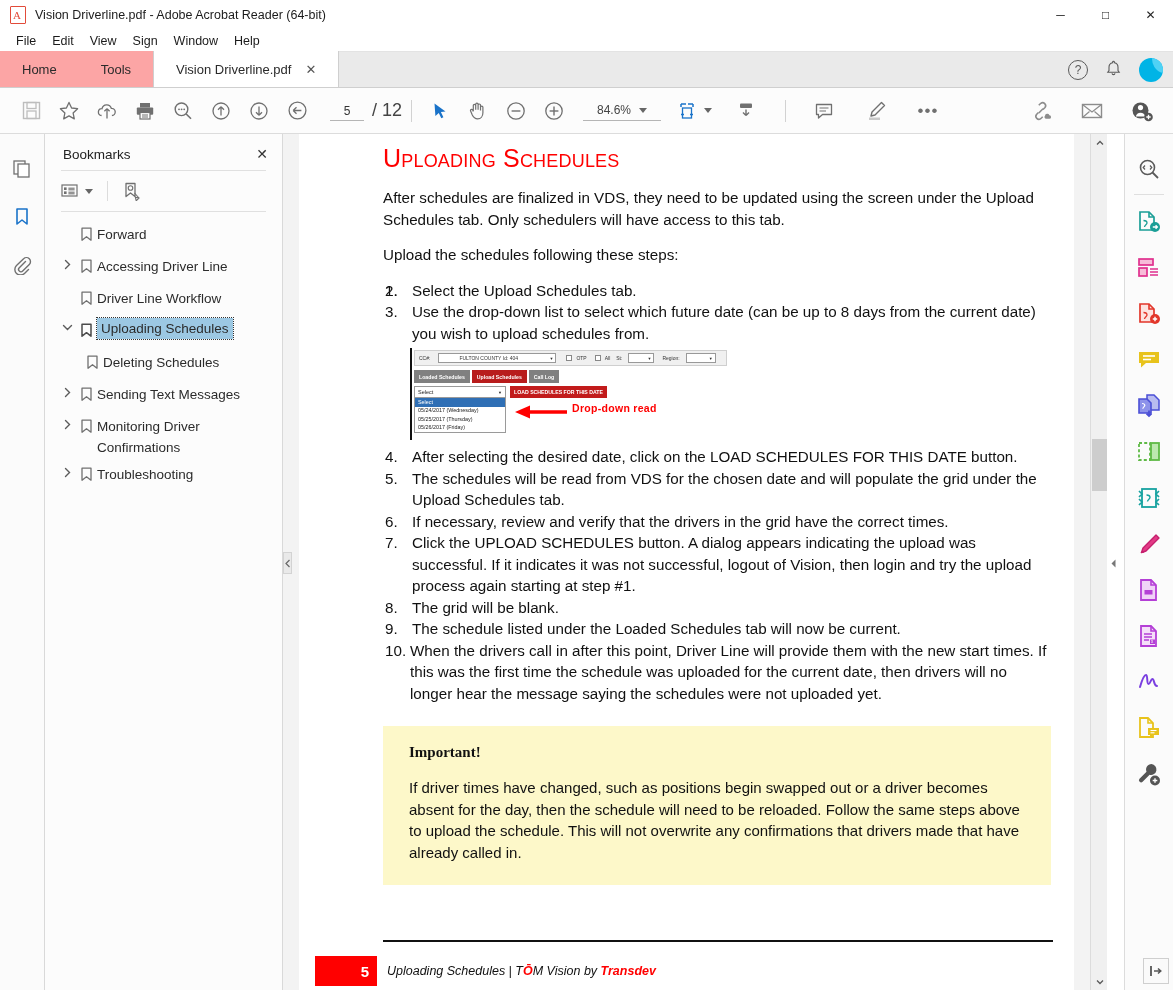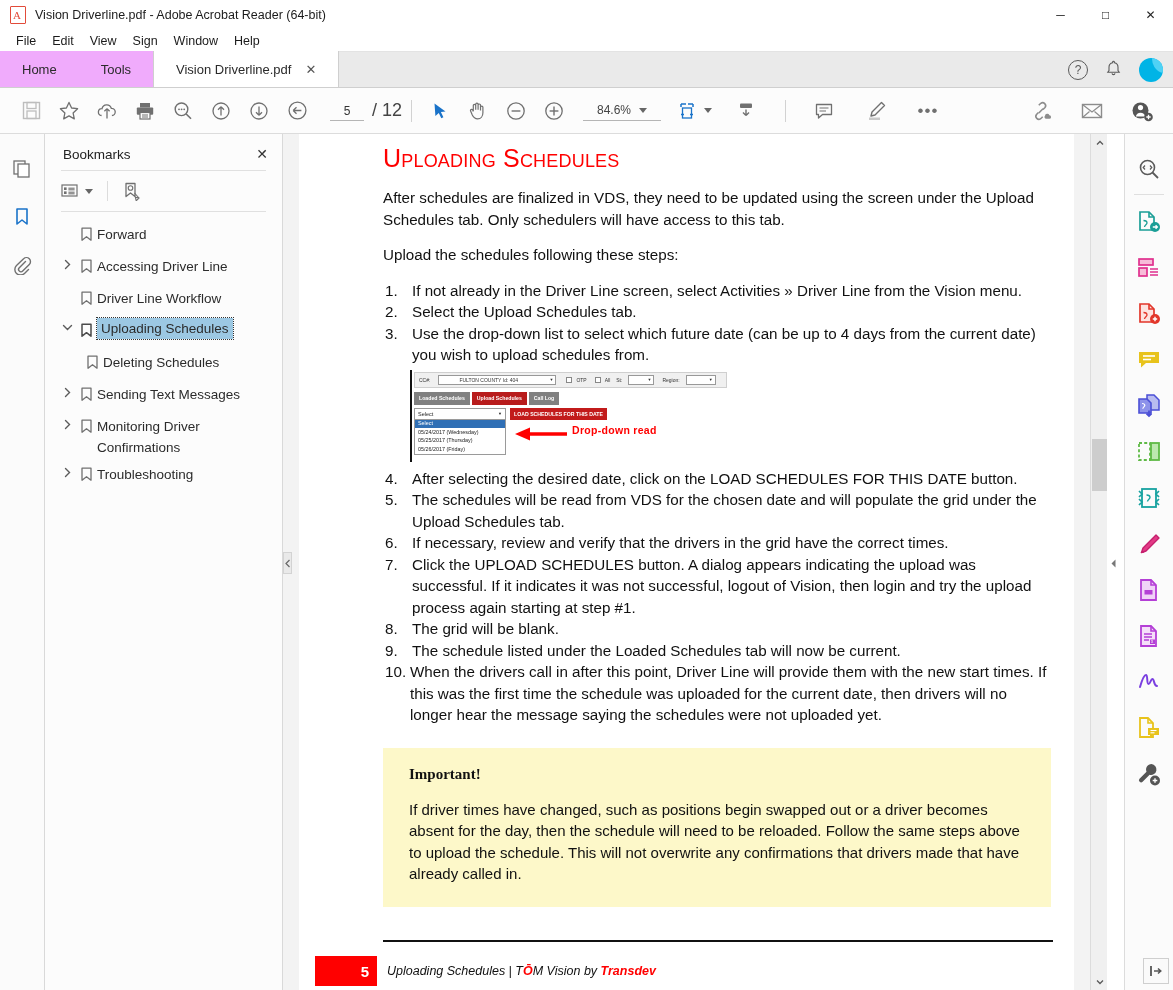--- a/index.html
+++ b/index.html
@@ -43,21 +43,21 @@
   
   .tabstrip {
     position: absolute; left: 0; top: 52px; width: 1173px; height: 36px;
     background: #eaeaea; display: flex; align-items: flex-end;
     border-bottom: 1px solid #cfcfcf;
   }
   .tab {
     height: 36px; display: flex; align-items: center; gap: 8px;
     padding: 0 22px; font-size: 13px; color: #2a2a2a; position: relative;
   }
-  .tab.inactive { background: #f0abfc; }
+  .tab.inactive { background: #fca5a5; }
   .tab.active { background: #ffffff; border-left: 1px solid #cfcfcf; border-right: 1px solid #cfcfcf; }
   .tab .close-x { font-size: 13px; color: #555; margin-left: 6px; }
   .tabstrip-right {
     position: absolute; right: 10px; top: 0; height: 36px;
     display: flex; align-items: center; gap: 18px;
   }
   .circ-icon { width: 20px; height: 20px; border: 1.4px solid #5a5a5a; border-radius: 50%;
     display: flex; align-items: center; justify-content: center; font-size: 12px; color: #5a5a5a; }
   .bell { font-size: 16px; color: #5a5a5a; }
   .avatar {
@@ -602,29 +602,28 @@
       <div class="pc">
 
         <h1 class="doc-h1">Uploading Schedules</h1>
 
         <p class="doc-p">After schedules are finalized in VDS, they need to be updated using the screen under the Upload Schedules tab.  Only schedulers will have access to this tab.</p>
         <p class="doc-p">Upload the schedules following these steps:</p>
 
         <ol class="steps">
           <li>
             <span class="num">1.</span>
-            <span>If not already in the Driver Line screen, select Activities » Driver Line from the Vision menu.</span>
           </li>
           <li>
             <span class="num">2.</span>
             <span>Select the Upload Schedules tab.</span>
           </li>
           <li>
             <span class="num">3.</span>
-            <span>Use the drop-down list to select which future date (can be up to 4 days from the current date) you wish to upload schedules from.</span>
+            <span>Use the drop-down list to select which future date (can be up to 8 days from the current date) you wish to upload schedules from.</span>
           </li>
         </ol>
 
         <div class="figure">
           <div class="fig-inner">
             <div class="fig-top">
               <span class="fig-lbl">CC#:</span>
               <span class="fig-sel" style="width:118px;margin-left:4px">
                 <span style="padding-left:18px">FULTON COUNTY Id: 404</span>
                 <span style="font-size:4px">▼</span>

